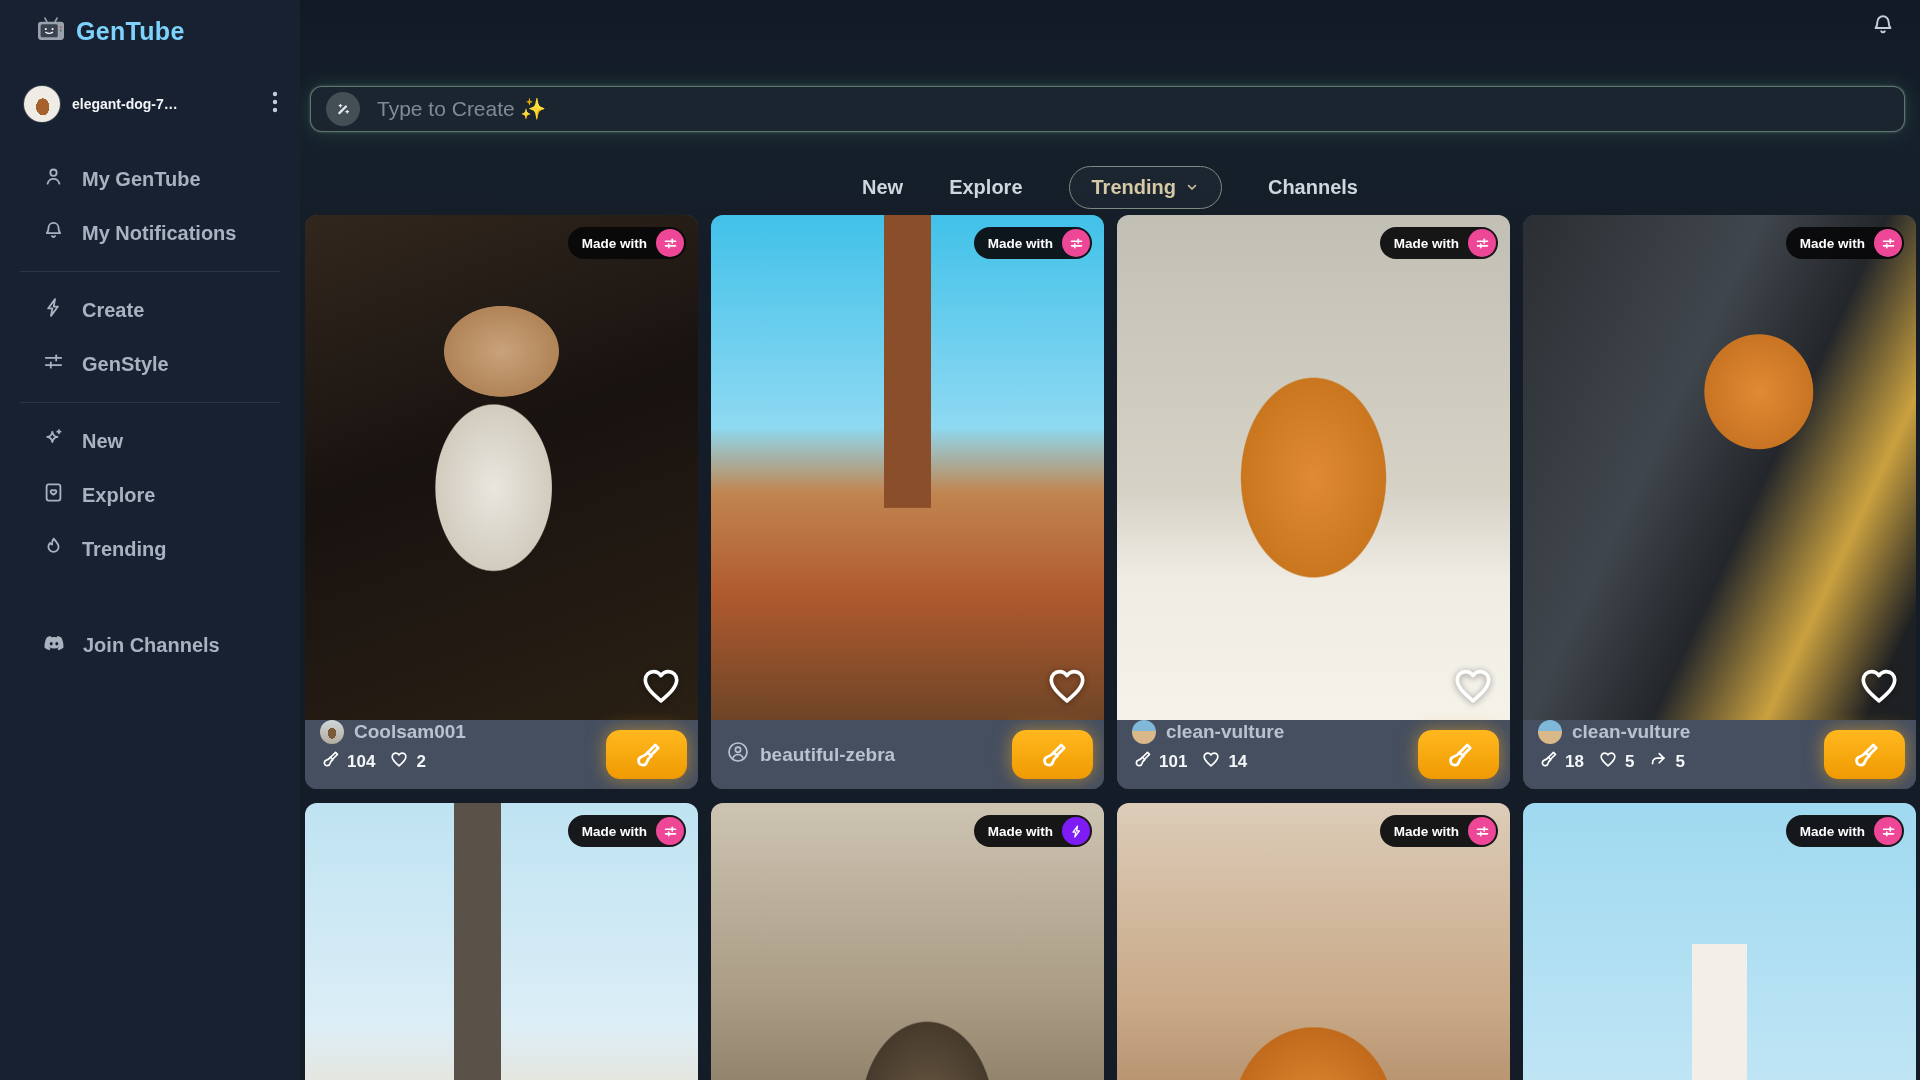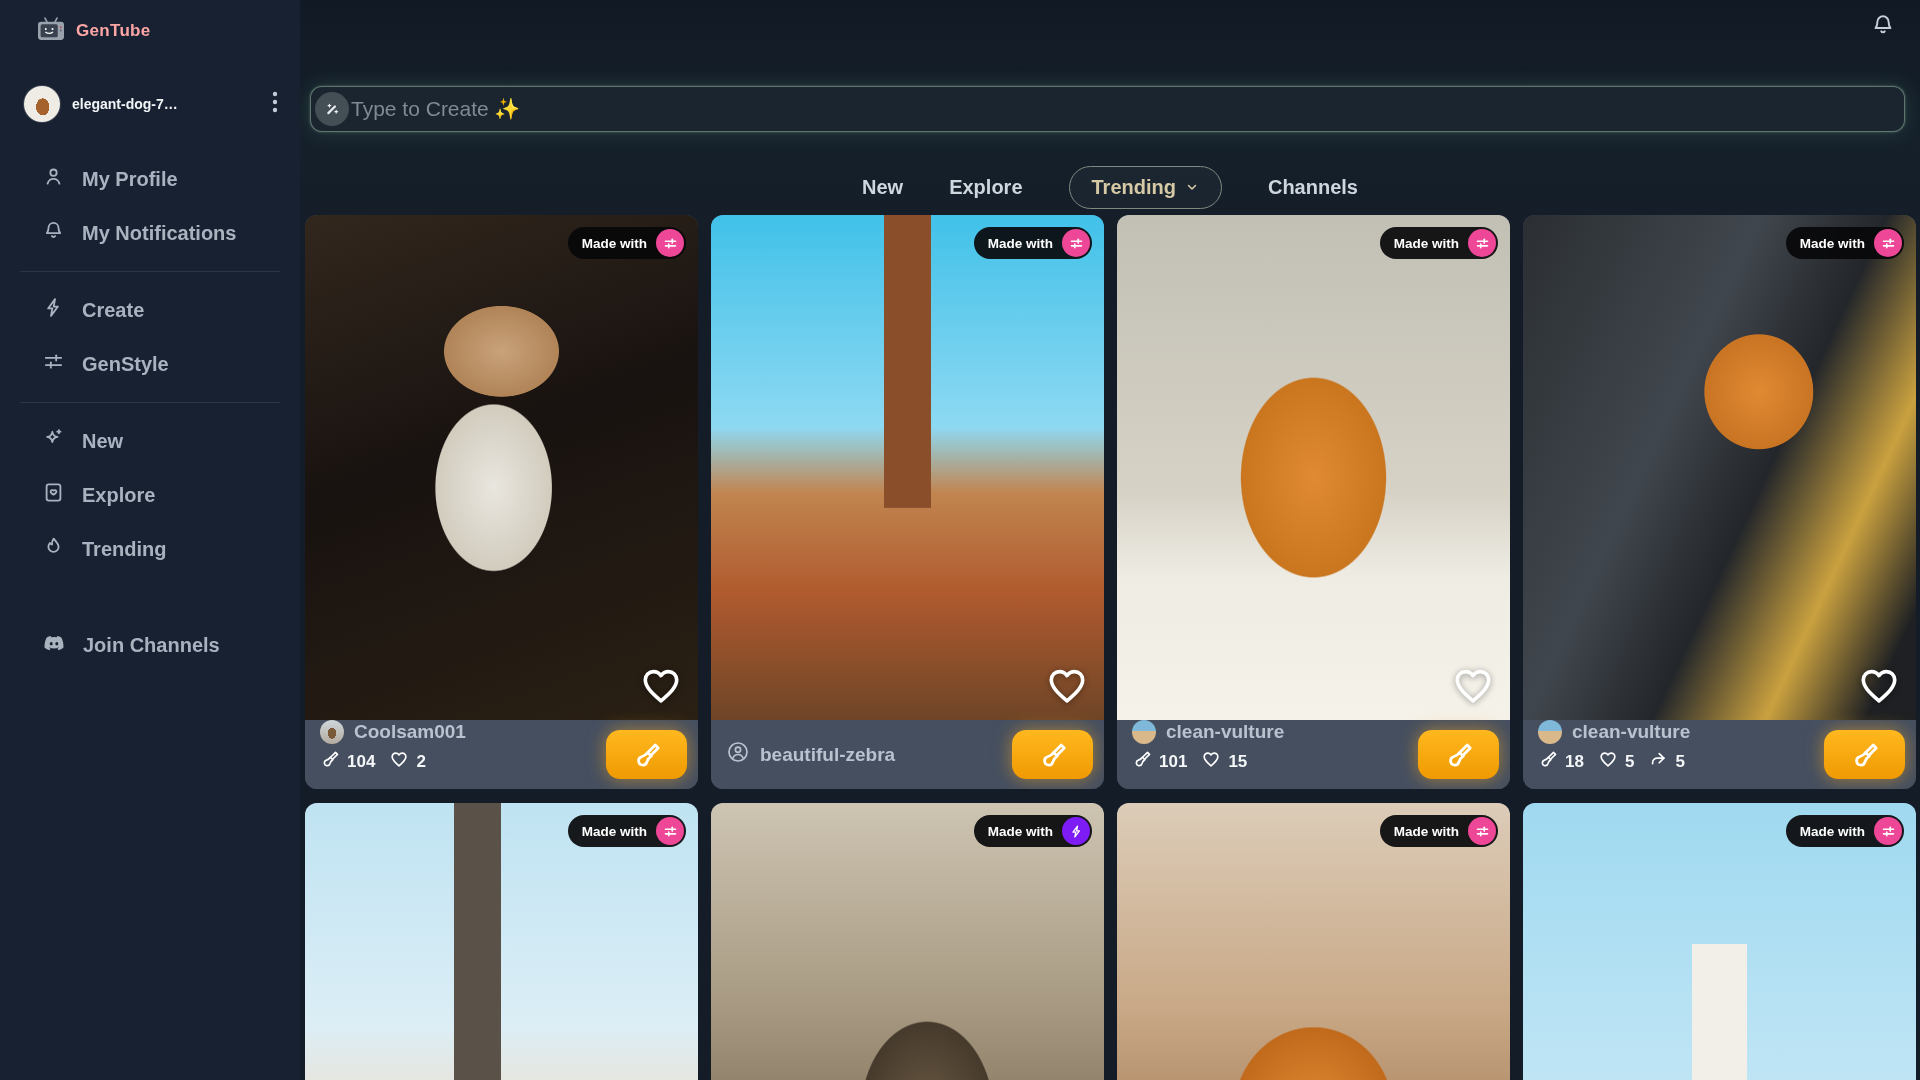--- a/index.html
+++ b/index.html
@@ -9,21 +9,21 @@
     background:#141c27; color:#e6ebf0;
     font-family:"Liberation Sans", sans-serif;
   }
 
   
   .sidebar {
     position:absolute; left:0; top:0; width:300px; height:1080px;
     background:#182131; z-index:5;
   }
   .logo-row { display:flex; align-items:center; gap:10px; padding:16px 0 0 36px; cursor:pointer; }
-  .logo-text { font-size:17px; font-weight:bold; color:#fca5a5; letter-spacing:.3px; }
+  .logo-text { font-size:25px; font-weight:bold; color:#7dd3fc; letter-spacing:.3px; }
   .user-row { display:flex; align-items:center; gap:12px; padding:40px 16px 0 24px; }
   .avatar {
     width:36px; height:36px; border-radius:50%; flex:0 0 auto;
     background:radial-gradient(11px 14px at 52% 58%, #a5622c 0 60%, rgba(0,0,0,0) 61%), #efece6;
     box-shadow:0 0 0 1px rgba(255,255,255,.15);
   }
   .user-name { font-size:14px; font-weight:bold; color:#f2f5f8; flex:1; white-space:nowrap; overflow:hidden; }
   .kebab { padding:4px 6px; cursor:pointer; color:#c3ccd8; }
   .nav { margin-top:30px; }
   .nav-item {
@@ -39,21 +39,21 @@
     position:absolute; left:300px; top:0; width:1620px; height:1080px;
     background:linear-gradient(180deg,#111924 0%, #15202b 140px, #141c27 260px);
   }
   .bell-top { position:absolute; right:24px; top:12px; color:#c6cedb; cursor:pointer; }
 
   .searchbar {
     position:absolute; left:10px; top:86px; width:1595px; height:46px;
     border-radius:12px; background:#1b2530;
     border:1px solid rgba(150,185,160,.55);
     box-shadow:0 0 20px rgba(110,175,135,.22), 0 0 3px rgba(160,210,180,.35);
-    display:flex; align-items:center; padding:0 4px;
+    display:flex; align-items:center; gap:15px; padding:0 15px;
   }
   .search-wand {
     width:34px; height:34px; border-radius:50%; flex:0 0 auto;
     background:rgba(190,205,195,.25);
     display:flex; align-items:center; justify-content:center;
   }
   .search-input {
     flex:1; background:transparent; border:none; outline:none;
     color:#dfe5ea; font-size:21px; font-family:inherit;
   }
@@ -172,21 +172,21 @@
 
   <div class="nav">
 
     <div class="nav-item">
       <span>
         <svg width="23" height="23" viewBox="0 0 24 24" fill="none" stroke="currentColor" stroke-width="1.9" stroke-linecap="round" stroke-linejoin="round">
           <circle cx="12" cy="8" r="3.3"></circle>
             <path d="M5.8 19.5c.9-3.4 3.1-5.1 6.2-5.1s5.3 1.7 6.2 5.1"></path>
         </svg>
       </span>
-      <span>My Profile</span>
+      <span>My GenTube</span>
     </div>
 
     <div class="nav-item">
       <span>
         <svg width="23" height="23" viewBox="0 0 24 24" fill="none" stroke="currentColor" stroke-width="1.9" stroke-linecap="round" stroke-linejoin="round">
           <path d="M12 4a5.2 5.2 0 0 0-5.2 5.2c0 3-.8 4.5-1.7 5.6h13.8c-.9-1.1-1.7-2.6-1.7-5.6A5.2 5.2 0 0 0 12 4z"></path>
           <path d="M10.4 17.8a1.8 1.8 0 0 0 3.2 0"></path>
         </svg>
       </span>
       <span>My Notifications</span>
@@ -414,21 +414,21 @@
             <span><svg width="20" height="20" viewBox="0 0 24 24" fill="none" stroke="#fff" stroke-width="2" stroke-linecap="round" stroke-linejoin="round">
                   <path d="M13 9.6l5.6-5.6 2.4 2.4-5.6 5.6"></path>
                   <path d="M12.4 9.9c-1.2 2-2.8 3-4.7 3.5-2 .6-2.8 2.3-2.2 4.5.2.9 1 1.7 1.9 1.9 2.2.6 3.9-.2 4.5-2.2.5-1.9 1.5-3.5 3.5-4.7z"></path>
                 </svg></span>
             <span>101</span>
           </span>
           <span class="stat">
             <span><svg width="20" height="20" viewBox="0 0 24 24" fill="none" stroke="#fff" stroke-width="2" stroke-linejoin="round">
                   <path d="M12 20.3C7 16 3.8 12.9 3.8 9.3c0-2.4 1.9-4.3 4.3-4.3 1.6 0 3 .8 3.9 2.1.9-1.3 2.3-2.1 3.9-2.1 2.4 0 4.3 1.9 4.3 4.3 0 3.6-3.2 6.7-8.2 11z"></path>
                 </svg></span>
-            <span>15</span>
+            <span>14</span>
           </span>
         </span>
         <button class="brush-btn">
           <svg width="30" height="30" viewBox="0 0 24 24" fill="none" stroke="#fff" stroke-width="2.2" stroke-linecap="round" stroke-linejoin="round">
               <path d="M13 9.6l5.6-5.6 2.4 2.4-5.6 5.6"></path>
               <path d="M12.4 9.9c-1.2 2-2.8 3-4.7 3.5-2 .6-2.8 2.3-2.2 4.5.2.9 1 1.7 1.9 1.9 2.2.6 3.9-.2 4.5-2.2.5-1.9 1.5-3.5 3.5-4.7z"></path>
             </svg>
         </button>
       </div>
     </div>

